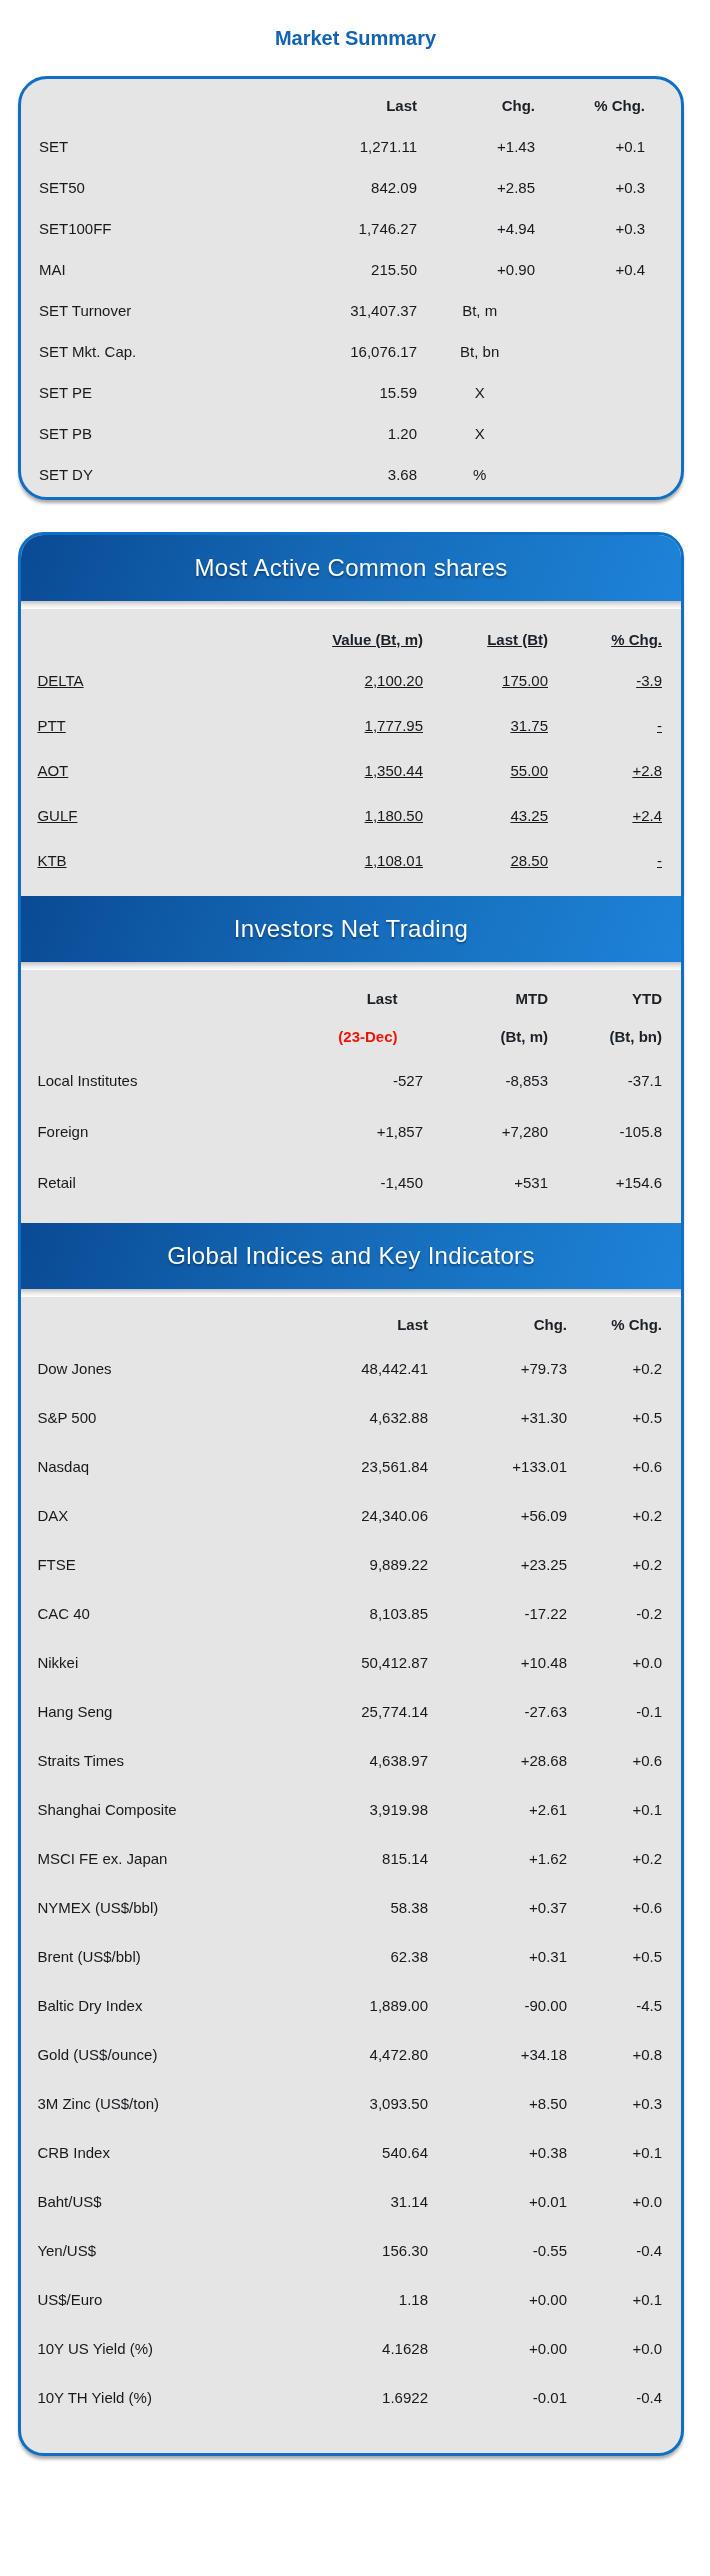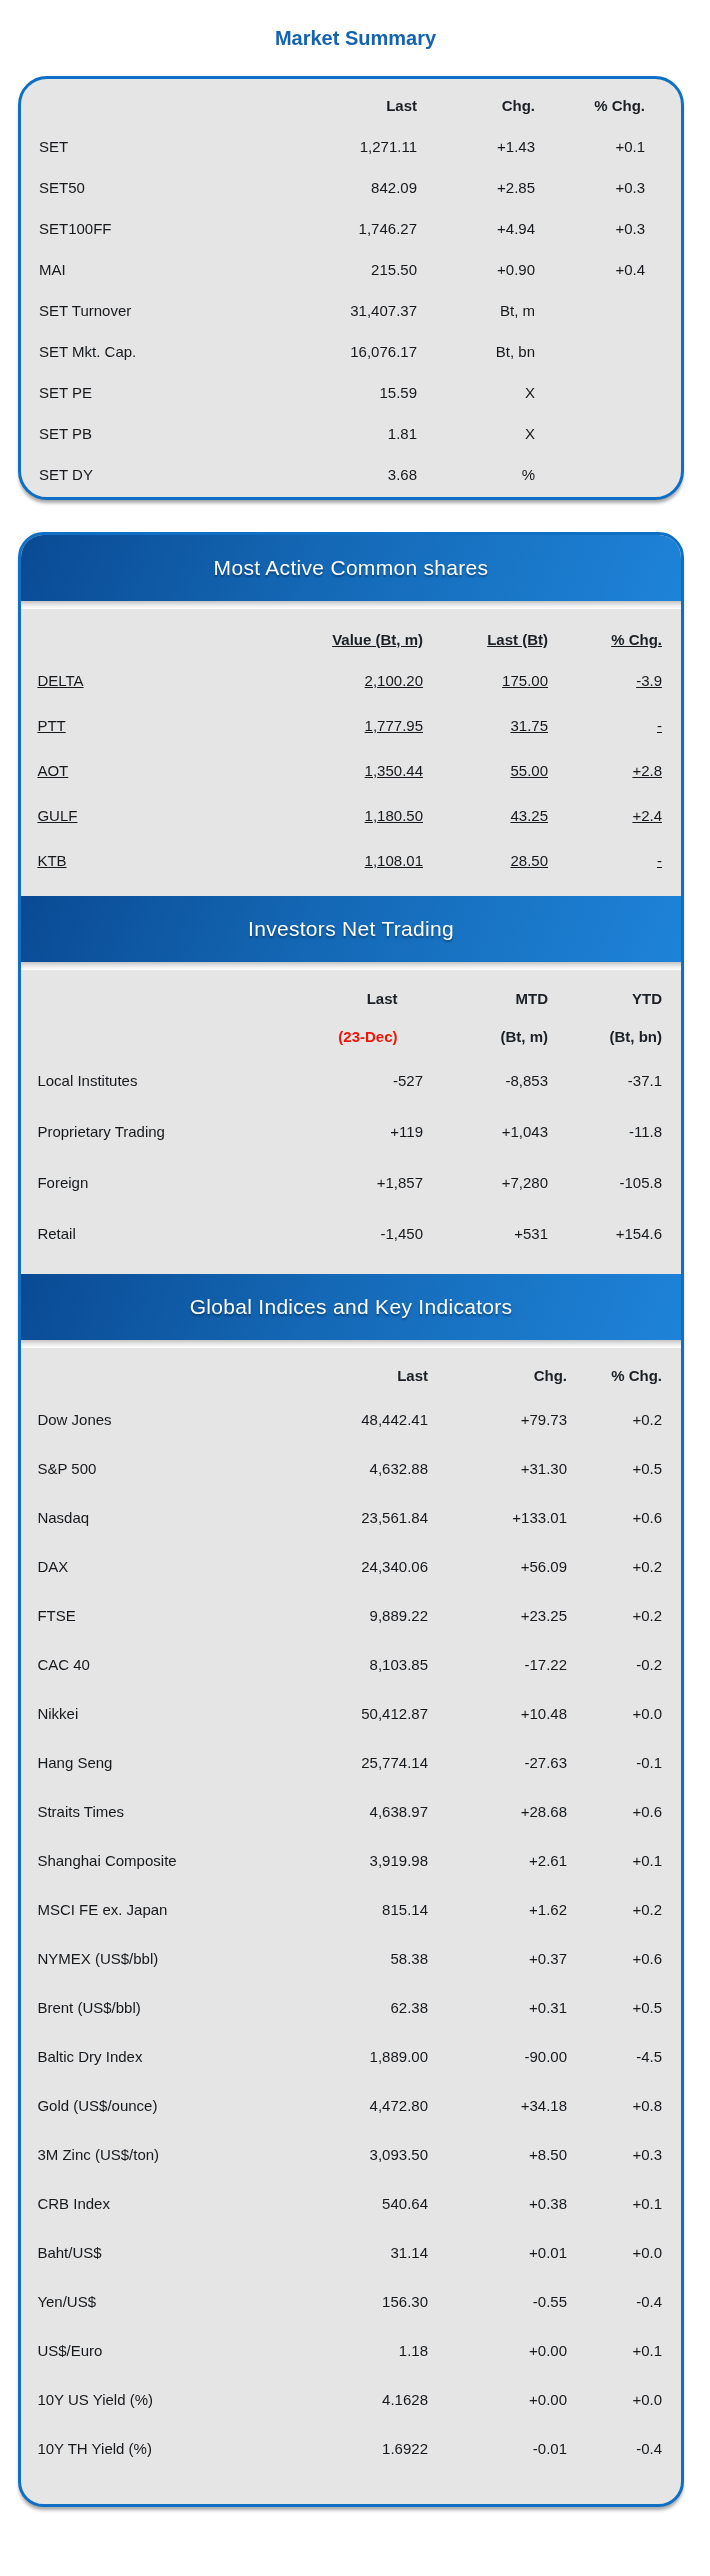--- a/index.html
+++ b/index.html
@@ -46,38 +46,38 @@
     overflow:hidden;
     padding:0;
   }
   .band{
     height:66px;
     display:flex;
     align-items:center;
     justify-content:center;
     background:linear-gradient(110deg,var(--band-start) 0%,var(--band-mid) 45%,var(--band-end) 100%);
     color:#ffffff;
-    font-size:21px;
+    font-size:24px;
     letter-spacing:0.3px;
     text-shadow:0 1.8px 1.8px rgba(4,40,80,0.55);
   }
   .band-shadow{
     height:8.2px;
     background:linear-gradient(to bottom,#c4c4c4,#ececec 55%,#ffffff);
   }
   .trow{
     display:grid;
     align-items:center;
     font-size:15px;
   }
   .thead{font-weight:bold;color:#1a2026;}
   .cell{white-space:nowrap;overflow:visible;}
   .c-label{text-align:left;}
   .c-num{text-align:right;}
-  .c-unit{text-align:right;padding-left:7.3px;}
+  .c-unit{text-align:center;padding-left:7.3px;}
   .red{color:var(--date-red);}
 
   
   .t-msum .trow{
     grid-template-columns:1fr 146px 118px 110px;
     padding:0 36px 0 18px;
     height:41px;
   }
   .t-msum .thead{height:42px;}
 
@@ -156,21 +156,21 @@
           <div class="cell c-num"></div>
         </div>
         <div class="trow">
           <div class="cell c-label">SET PE</div>
           <div class="cell c-num">15.59</div>
           <div class="cell c-unit">X</div>
           <div class="cell c-num"></div>
         </div>
         <div class="trow">
           <div class="cell c-label">SET PB</div>
-          <div class="cell c-num">1.81</div>
+          <div class="cell c-num">1.20</div>
           <div class="cell c-unit">X</div>
           <div class="cell c-num"></div>
         </div>
         <div class="trow">
           <div class="cell c-label">SET DY</div>
           <div class="cell c-num">3.68</div>
           <div class="cell c-unit">%</div>
           <div class="cell c-num"></div>
         </div>
       </div>
@@ -241,26 +241,20 @@
         <div class="cell c-num">(Bt, bn)</div>
       </div>
       <div>
           <div class="trow">
             <div class="cell c-label">Local Institutes</div>
             <div class="cell c-num">-527</div>
             <div class="cell c-num">-8,853</div>
             <div class="cell c-num">-37.1</div>
           </div>
           <div class="trow">
-            <div class="cell c-label">Proprietary Trading</div>
-            <div class="cell c-num">+119</div>
-            <div class="cell c-num">+1,043</div>
-            <div class="cell c-num">-11.8</div>
-          </div>
-          <div class="trow">
             <div class="cell c-label">Foreign</div>
             <div class="cell c-num">+1,857</div>
             <div class="cell c-num">+7,280</div>
             <div class="cell c-num">-105.8</div>
           </div>
           <div class="trow">
             <div class="cell c-label">Retail</div>
             <div class="cell c-num">-1,450</div>
             <div class="cell c-num">+531</div>
             <div class="cell c-num">+154.6</div>

